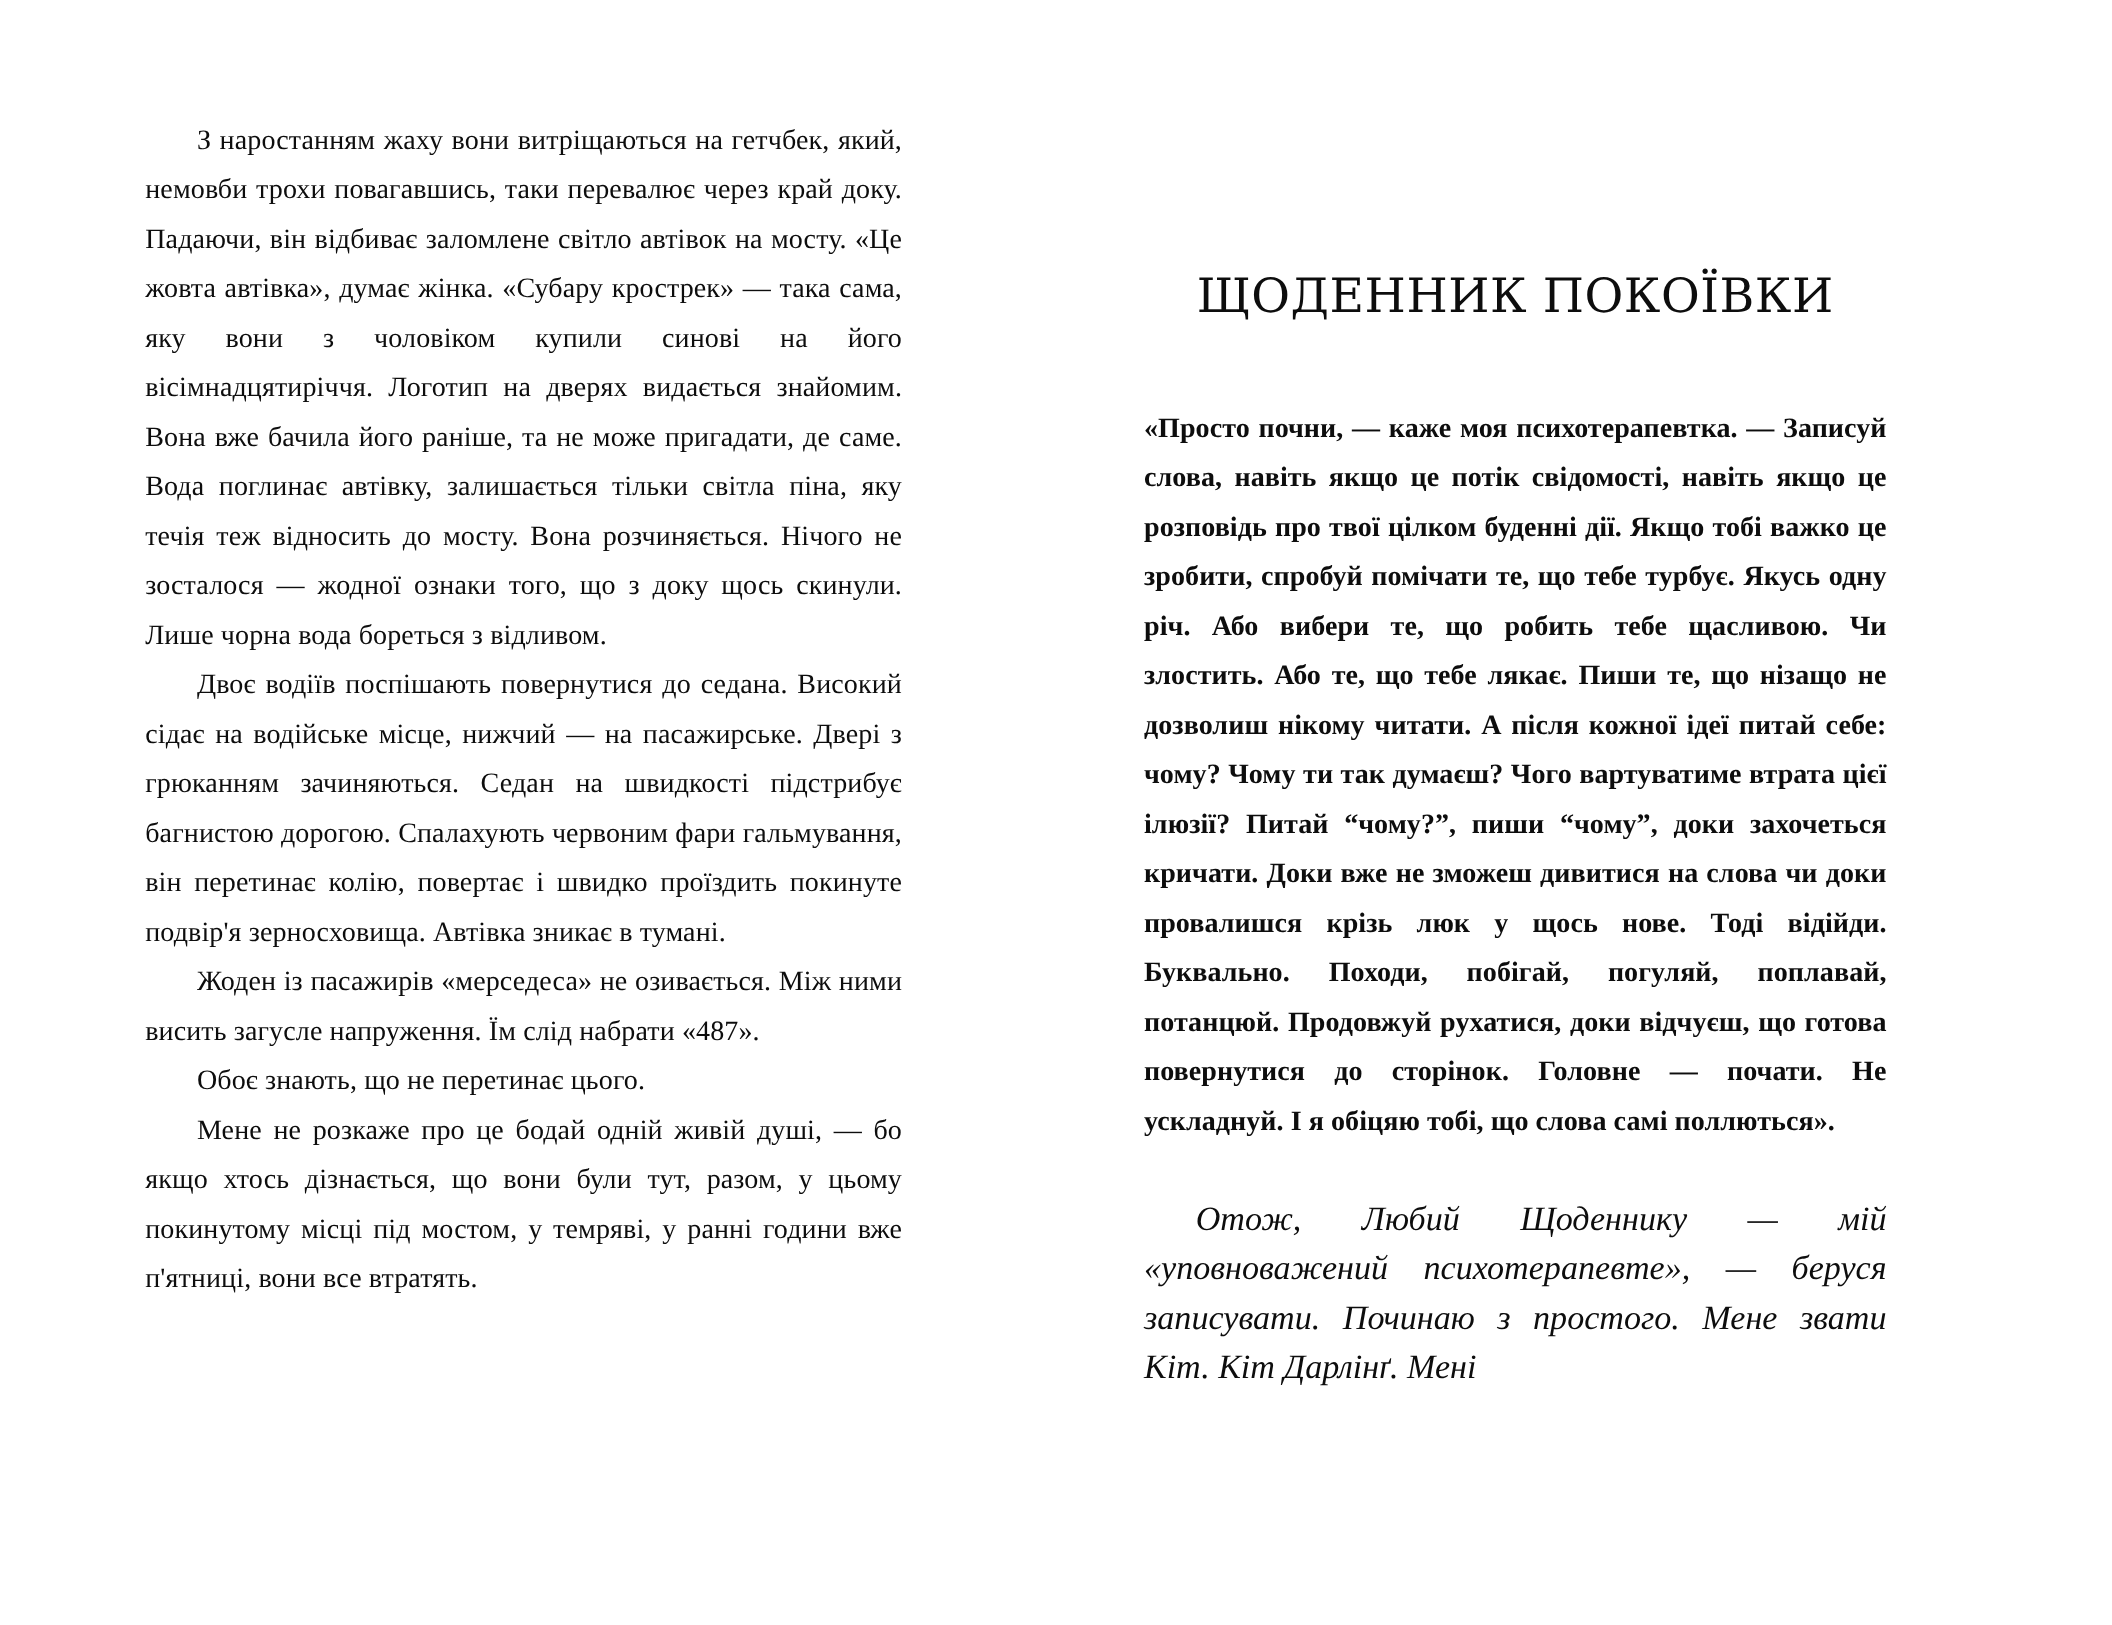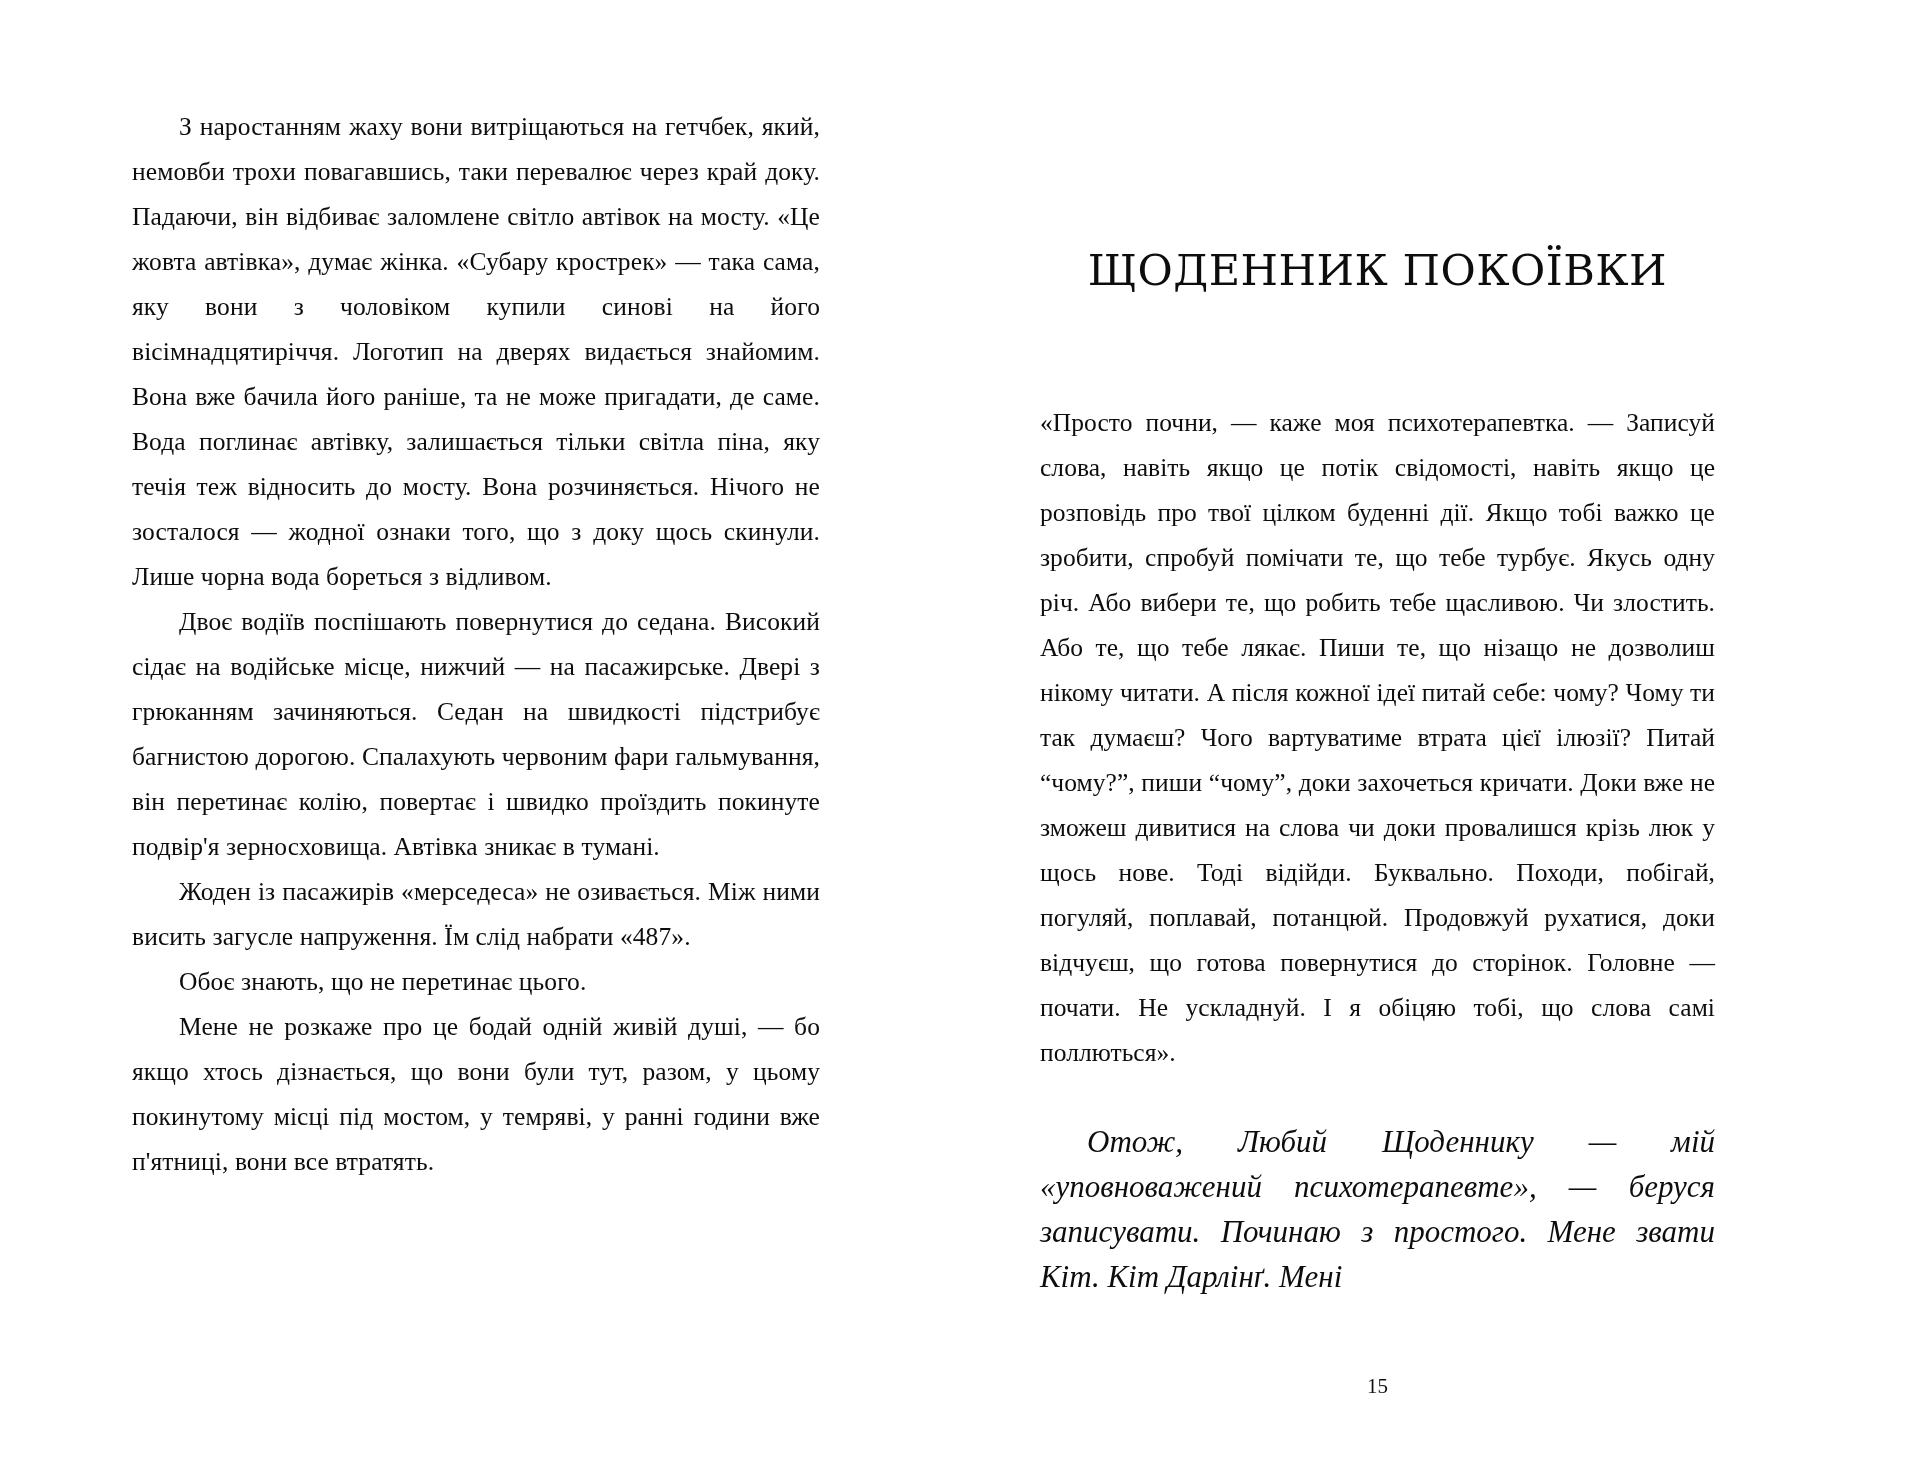--- a/index.html
+++ b/index.html
@@ -53,21 +53,22 @@
     font-family: "DejaVu Serif", "Liberation Serif", serif;
     font-weight: normal;
     font-size: 43px;
     line-height: 56px;
     letter-spacing: 0.5px;
     text-align: center;
     margin-top: 138px;
     margin-bottom: 0;
   }
   .chapter-body {
-    margin-top: 102px;
+    margin-top: 68px;
+    font-weight: bold;
   }
   .chapter-body p {
     margin: 0;
     font-size: 25.5px;
     line-height: 45px;
     text-align: justify;
     text-indent: 0;
     letter-spacing: 0.05px;
   }
   .diary-note {
@@ -111,16 +112,15 @@
   </div>
 
   <div class="page page-right">
     <h1 class="chapter-title">ЩОДЕННИК ПОКОЇВКИ</h1>
     <div class="chapter-body">
       <p>«Просто почни, — каже моя психотерапевтка. — Записуй слова, навіть якщо це потік свідомості, навіть якщо це розповідь про твої цілком буденні дії. Якщо тобі важко це зробити, спробуй помічати те, що тебе турбує. Якусь одну річ. Або вибери те, що робить тебе щасливою. Чи злостить. Або те, що тебе лякає. Пиши те, що нізащо не дозволиш нікому читати. А після кожної ідеї питай себе: чому? Чому ти так думаєш? Чого вартуватиме втрата цієї ілюзії? Питай “чому?”, пиши “чому”, доки захочеться кричати. Доки вже не зможеш дивитися на слова чи доки провалишся крізь люк у щось нове. Тоді відійди. Буквально. Походи, побігай, погуляй, поплавай, потанцюй. Продовжуй рухатися, доки відчуєш, що готова повернутися до сторінок. Головне — почати. Не ускладнуй. І я обіцяю тобі, що слова самі поллються».</p>
     </div>
     <div class="diary-note">
       <p>Отож, Любий Щоденнику — мій «уповноважений психотерапевте», — беруся записувати. Починаю з простого. Мене звати Кіт. Кіт Дарлінґ. Мені</p>
     </div>
-    <div class="folio">15</div>
   </div>
 
 </div>
 
 </body></html>

